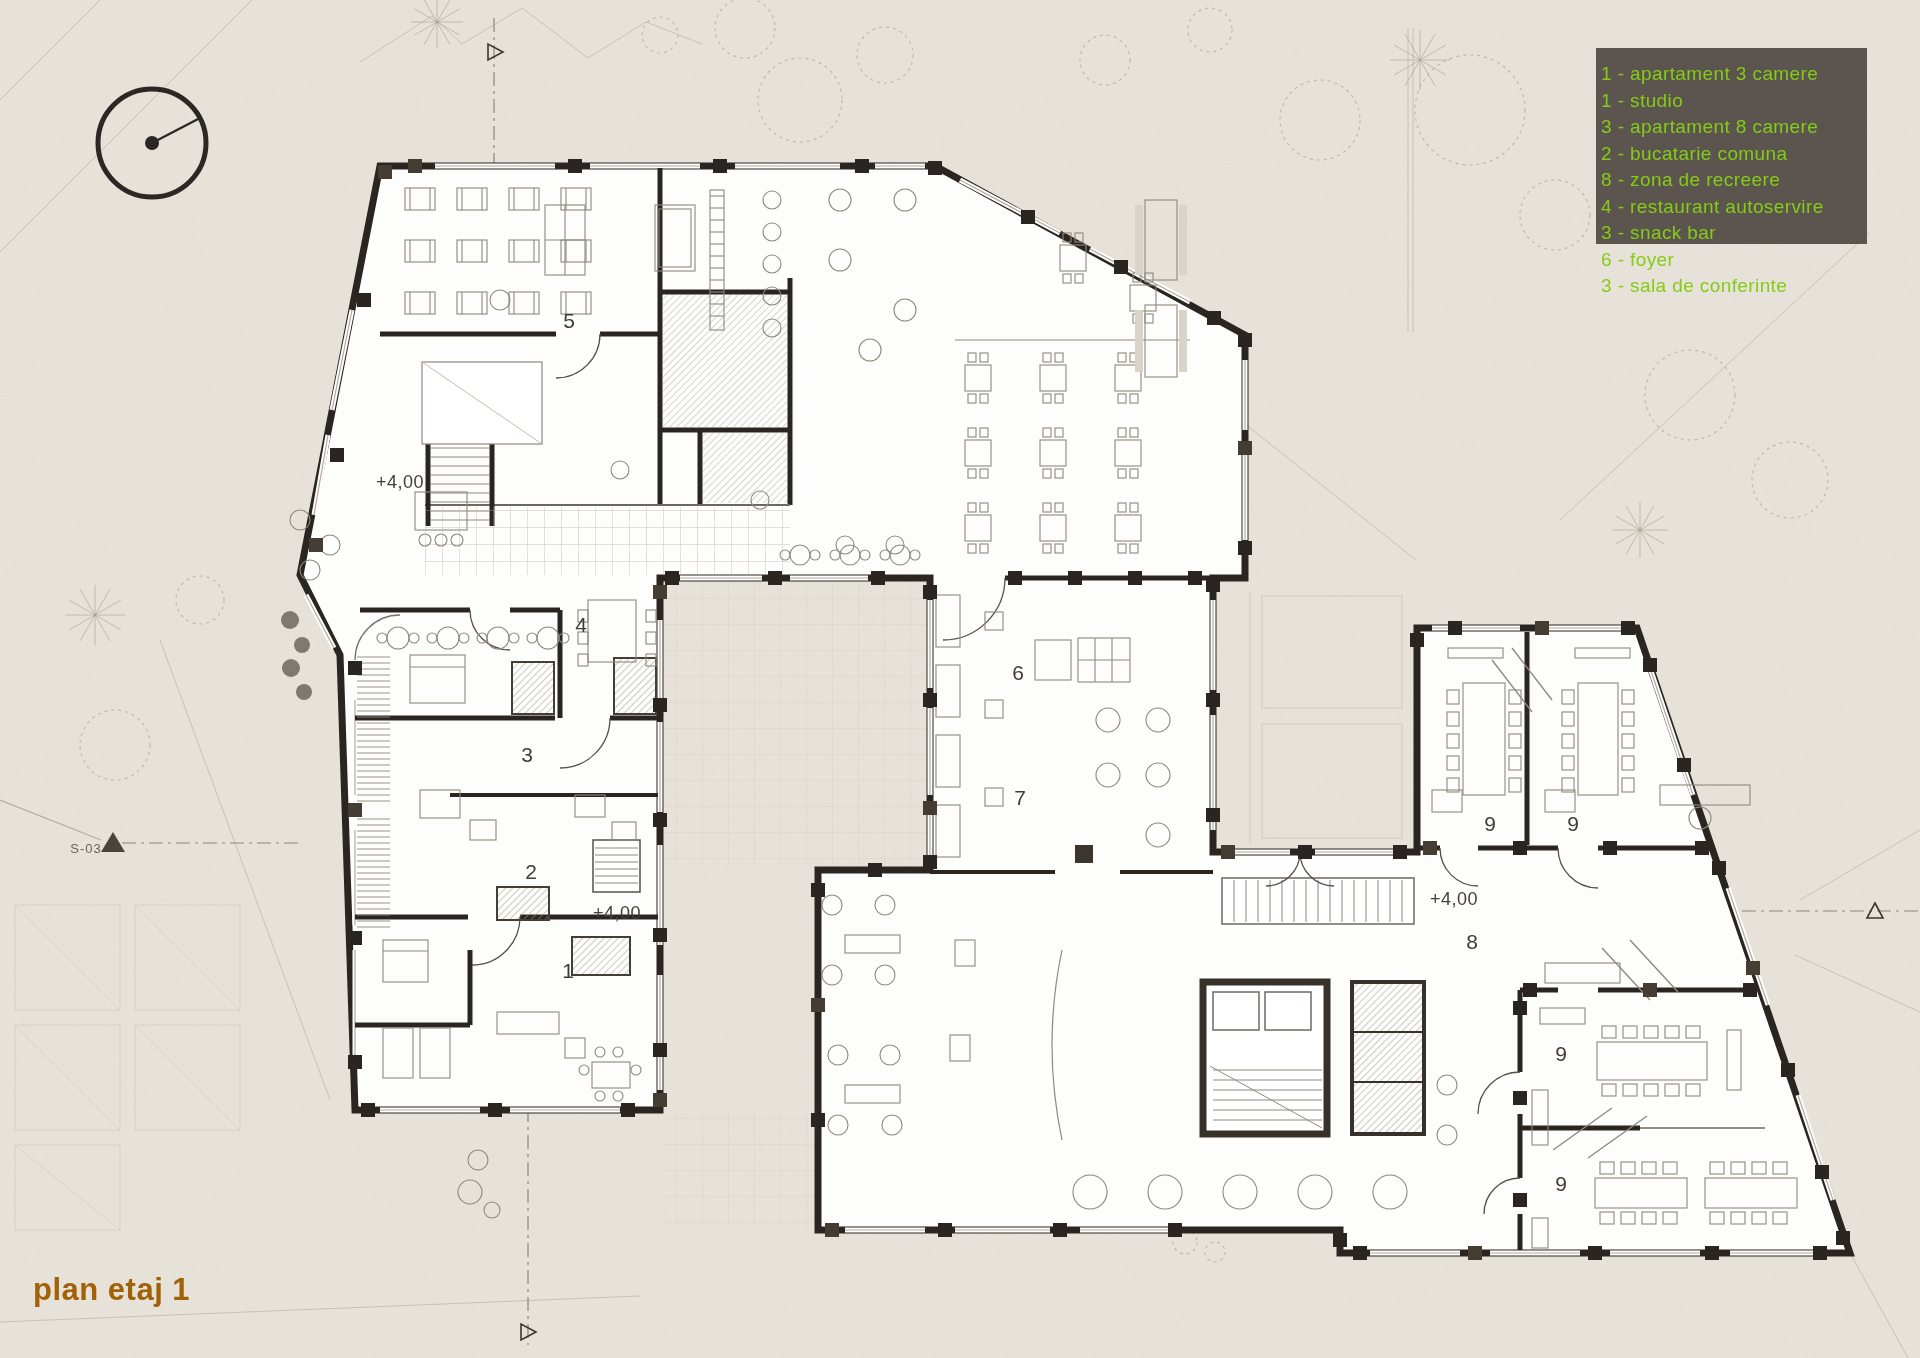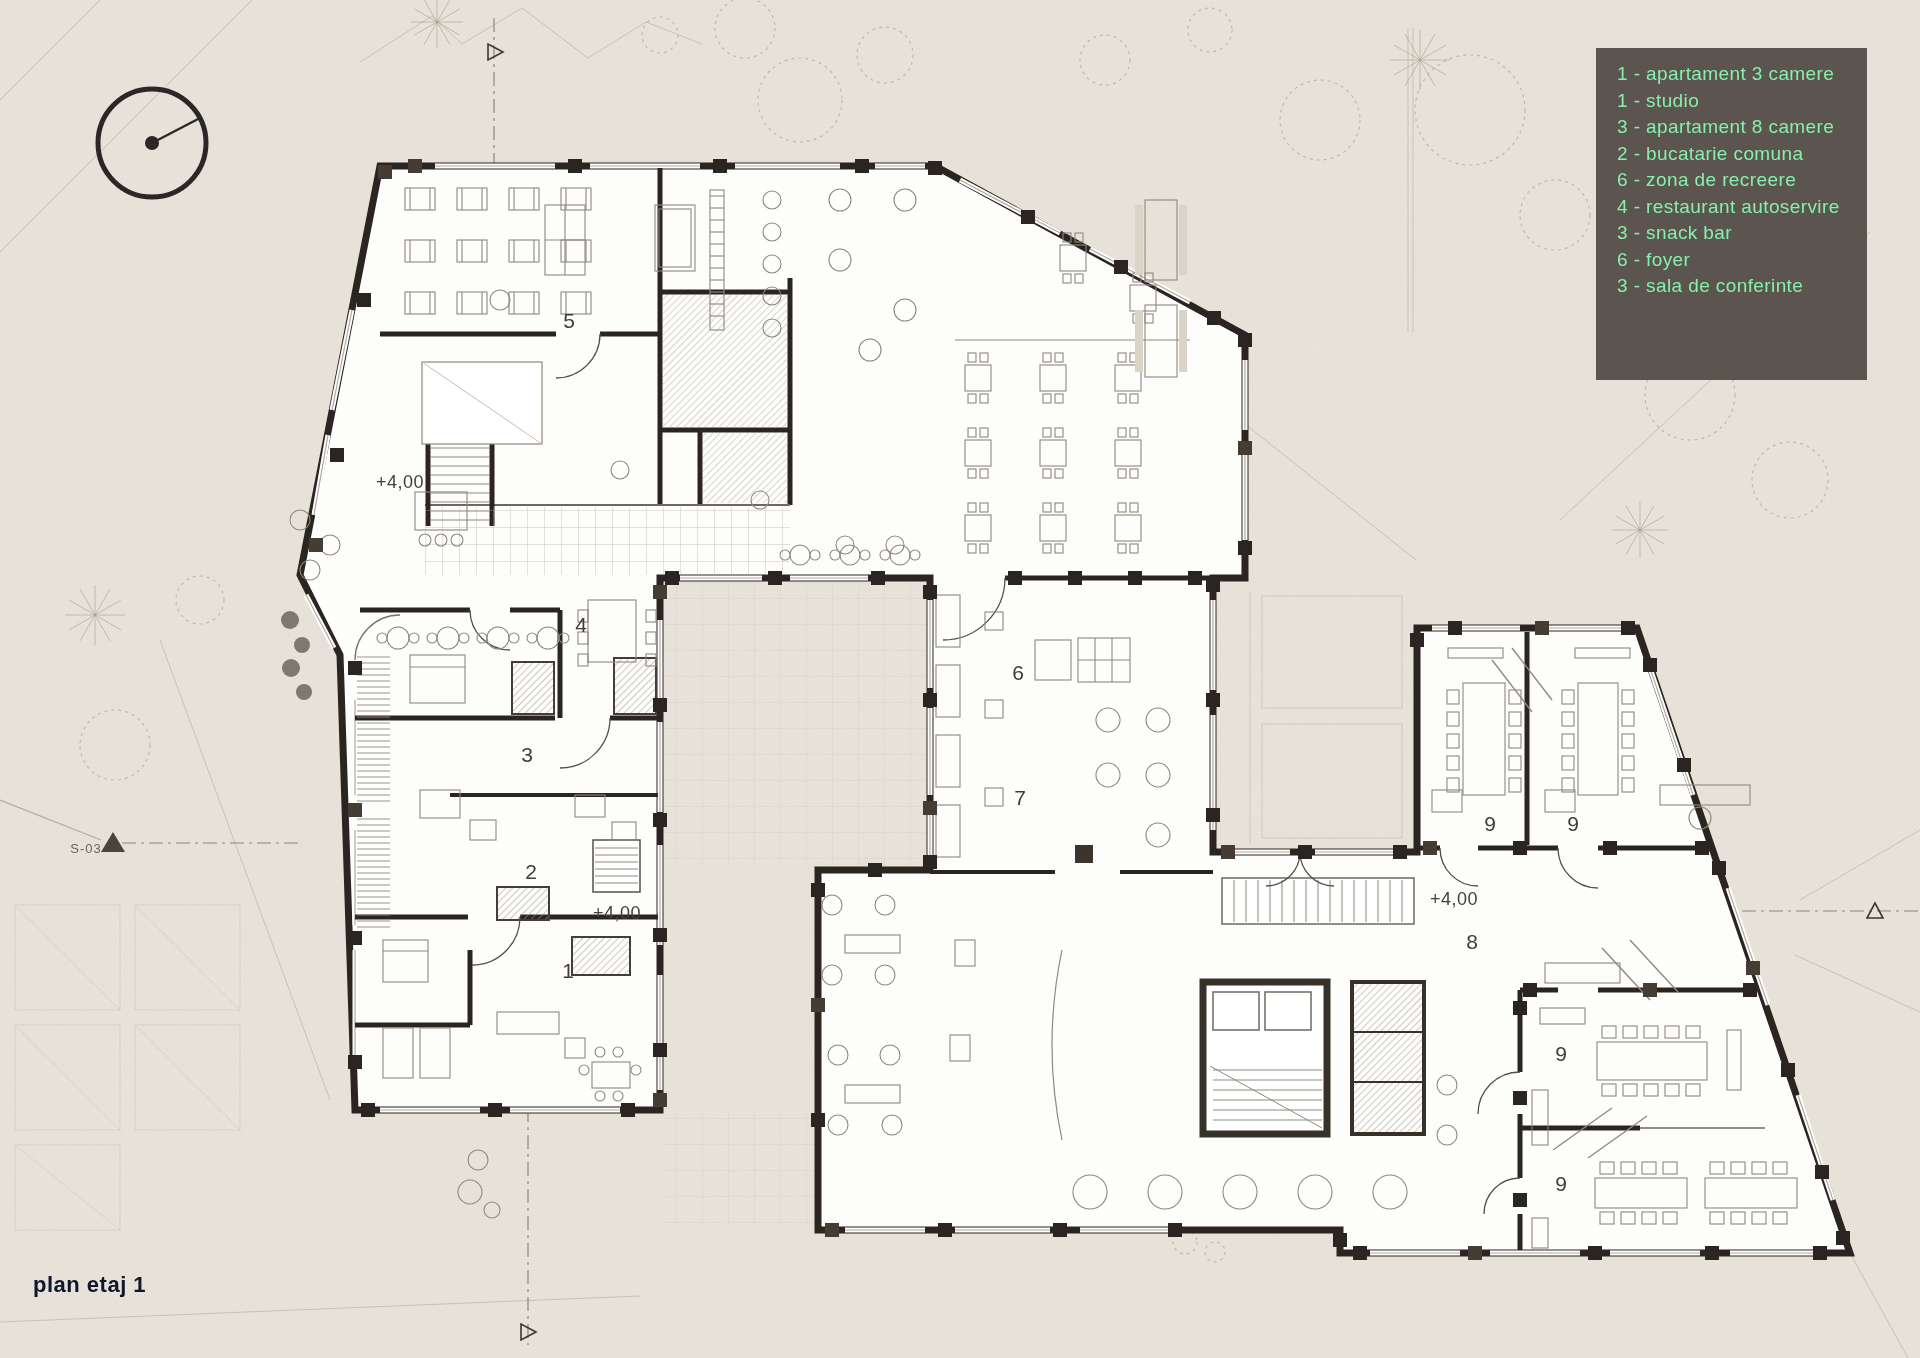--- a/index.html
+++ b/index.html
@@ -1,24 +1,24 @@
 <!DOCTYPE html>
 <html><head>
 <meta charset="utf-8">
 <style>
   html,body{margin:0;padding:0;background:#d7d2c8;}
   .stage{position:relative;width:1920px;height:1358px;overflow:hidden;
          background:#e9e4db;font-family:"Liberation Sans",sans-serif;}
   .stage svg{position:absolute;inset:0;display:block;}
-  .legend{position:absolute;left:1596px;top:48px;width:271px;height:332px;
-          background:rgba(87,80,73,.97);color:#86efac;box-sizing:border-box;
-          padding:13px 10px 0 21px;z-index:5;}
+  .legend{position:absolute;left:1596px;top:48px;width:271px;height:196px;
+          background:rgba(87,80,73,.97);color:#84cc16;box-sizing:border-box;
+          padding:13px 10px 0 5px;z-index:5;}
   .legend-item{font-size:19px;line-height:26.5px;letter-spacing:.4px;white-space:nowrap;}
   .plan-title{position:absolute;left:33px;top:1272px;z-index:5;
-              font-size:22px;font-weight:bold;letter-spacing:.5px;color:#0f172a;}
+              font-size:31px;font-weight:bold;letter-spacing:.5px;color:#a16207;}
   text{font-family:"Liberation Sans",sans-serif;}
   .roomnum{font-size:21px;fill:#413c35;}
   .elev{font-size:18px;fill:#45403a;letter-spacing:.5px;}
   .seclabel{font-size:13px;fill:#6b6459;letter-spacing:1px;}
 </style>
 </head>
 <body>
 
 <div class="stage">
 
@@ -781,21 +781,21 @@
         <text x="1454" y="899" class="elev" text-anchor="middle" dominant-baseline="central">+4,00</text>
         <text x="86" y="848" class="seclabel" text-anchor="middle" dominant-baseline="central">S-03</text>
       </g>
 </svg>
 
 <div class="legend">
   <div class="legend-item">1 - apartament 3 camere</div>
   <div class="legend-item">1 - studio</div>
   <div class="legend-item">3 - apartament 8 camere</div>
   <div class="legend-item">2 - bucatarie comuna</div>
-  <div class="legend-item">6 - zona de recreere</div>
+  <div class="legend-item">8 - zona de recreere</div>
   <div class="legend-item">4 - restaurant autoservire</div>
   <div class="legend-item">3 - snack bar</div>
   <div class="legend-item">6 - foyer</div>
   <div class="legend-item">3 - sala de conferinte</div>
 </div>
 
 <div class="plan-title">plan etaj 1</div>
 
 </div>
 

